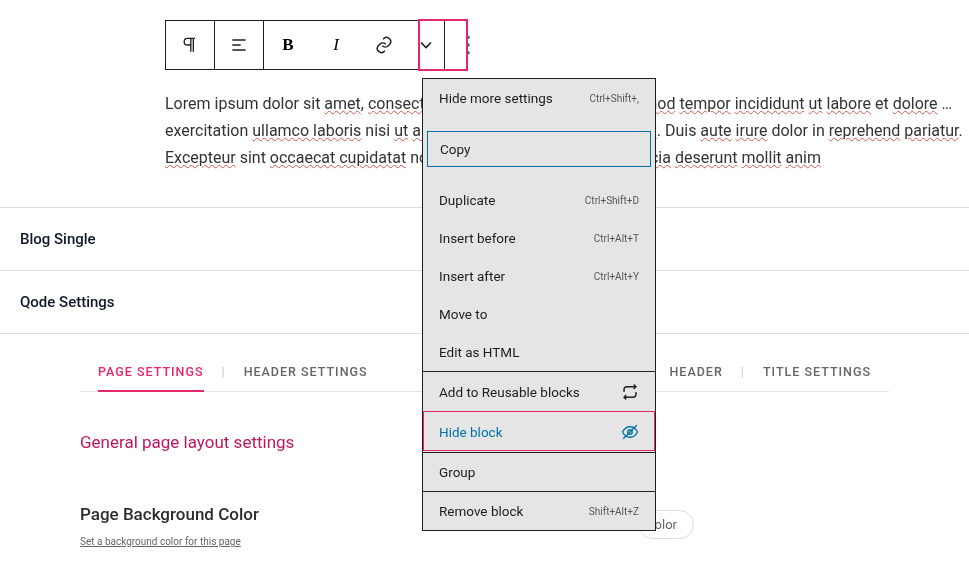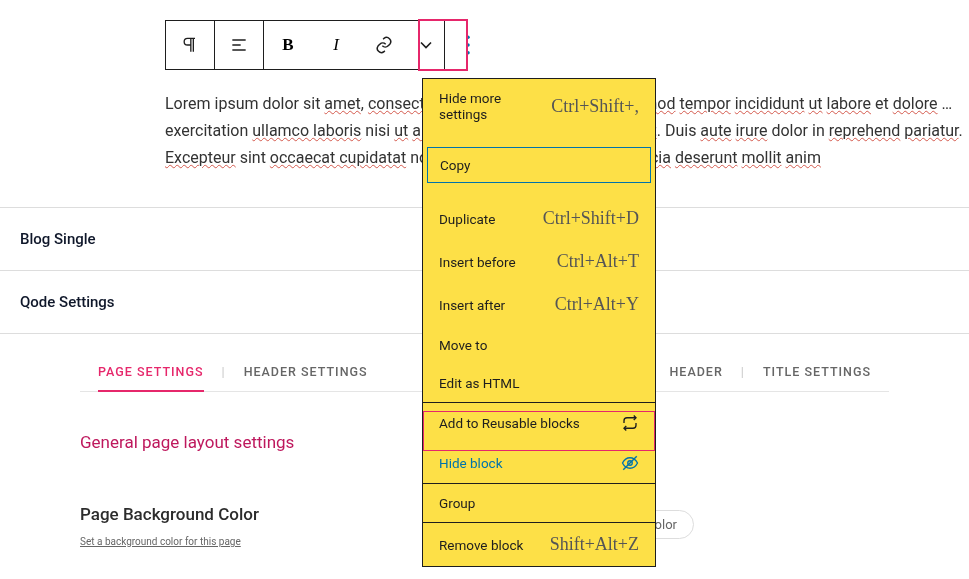--- a/index.html
+++ b/index.html
@@ -18,23 +18,23 @@
 .settings-content { padding: 30px 80px 0 80px; }
 .tabs { display: flex; gap: 0; border-bottom: 1px solid #e5e5e5; font-size: 12.5px; letter-spacing: 1px; color: #666; font-weight: 500; }
 .tab { padding: 0 18px 12px; cursor: pointer; position: relative; }
 .tab.active { color: #e6276b; }
 .tab.active::after { content: ""; position: absolute; left: 18px; right: 18px; bottom: -1px; height: 2px; background: #e6276b; }
 .tab-sep { color: #ccc; padding: 0 0 12px; }
 .section-title { margin-top: 40px; font-size: 17px; color: #be185d; font-weight: 400; }
 .field-label { margin-top: 52px; font-size: 17px; font-weight: 500; color: #2c2c2c; }
 .field-desc { margin-top: 12px; font-size: 10px; color: #666; text-decoration: underline; }
 .color-pill { position: absolute; right: 275px; top: 510px; border: 1px solid #ddd; border-radius: 20px; padding: 6px 16px; font-size: 13px; color: #666; }
-.dropdown { position: absolute; top: 78px; left: 422px; width: 234px; background: #fde047; border: 1px solid #1e1e1e; z-index: 10; }
+.dropdown { position: absolute; top: 78px; left: 422px; width: 234px; background: #e5e5e5; border: 1px solid #1e1e1e; z-index: 10; }
 .dropdown-item { display: flex; justify-content: space-between; align-items: center; padding: 11px 16px; font-size: 13.5px; cursor: pointer; color: #1e1e1e; }
-.dropdown-item .shortcut { font-size: 18px; color: #555; font-family: Liberation Serif, serif; }
+.dropdown-item .shortcut { font-size: 10px; color: #555; }
 .dropdown-sep { border-top: 1px solid #1e1e1e; }
 .dropdown-item.copy-selected { border: 1.5px solid #0073aa; margin: 14px 4px; padding: 9px 12px; }
 .dropdown-item.hide-block { color: #0073aa; }
 .hide-highlight { border: 1.5px solid #e6276b; position: absolute; pointer-events: none; }
 .icon-svg { width: 18px; height: 18px; }
 </style>
 </head>
 <body>
 
 <div class="editor-area">

